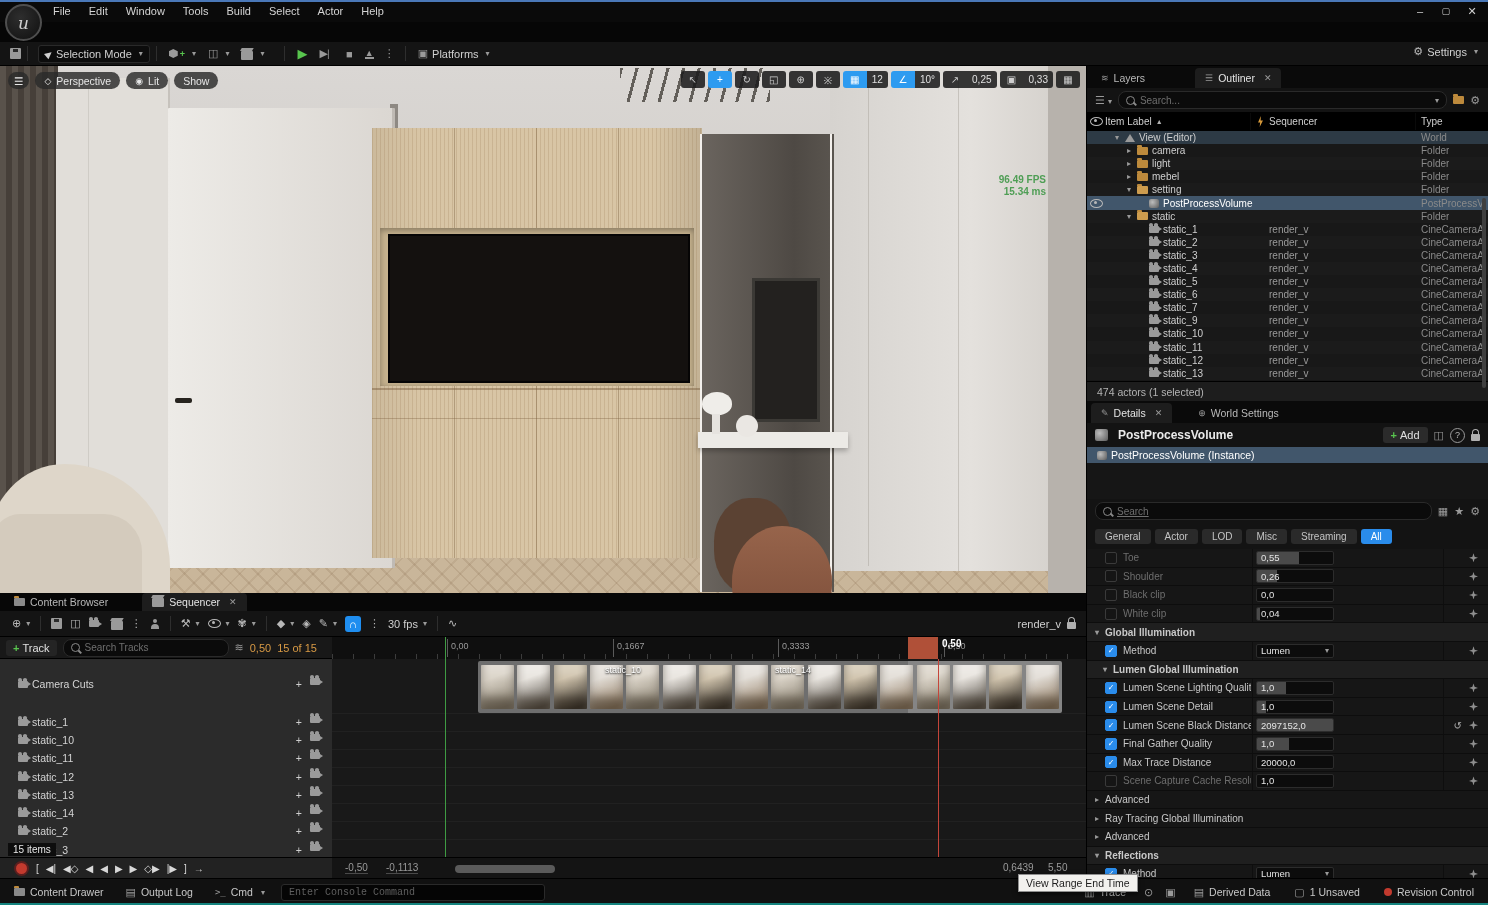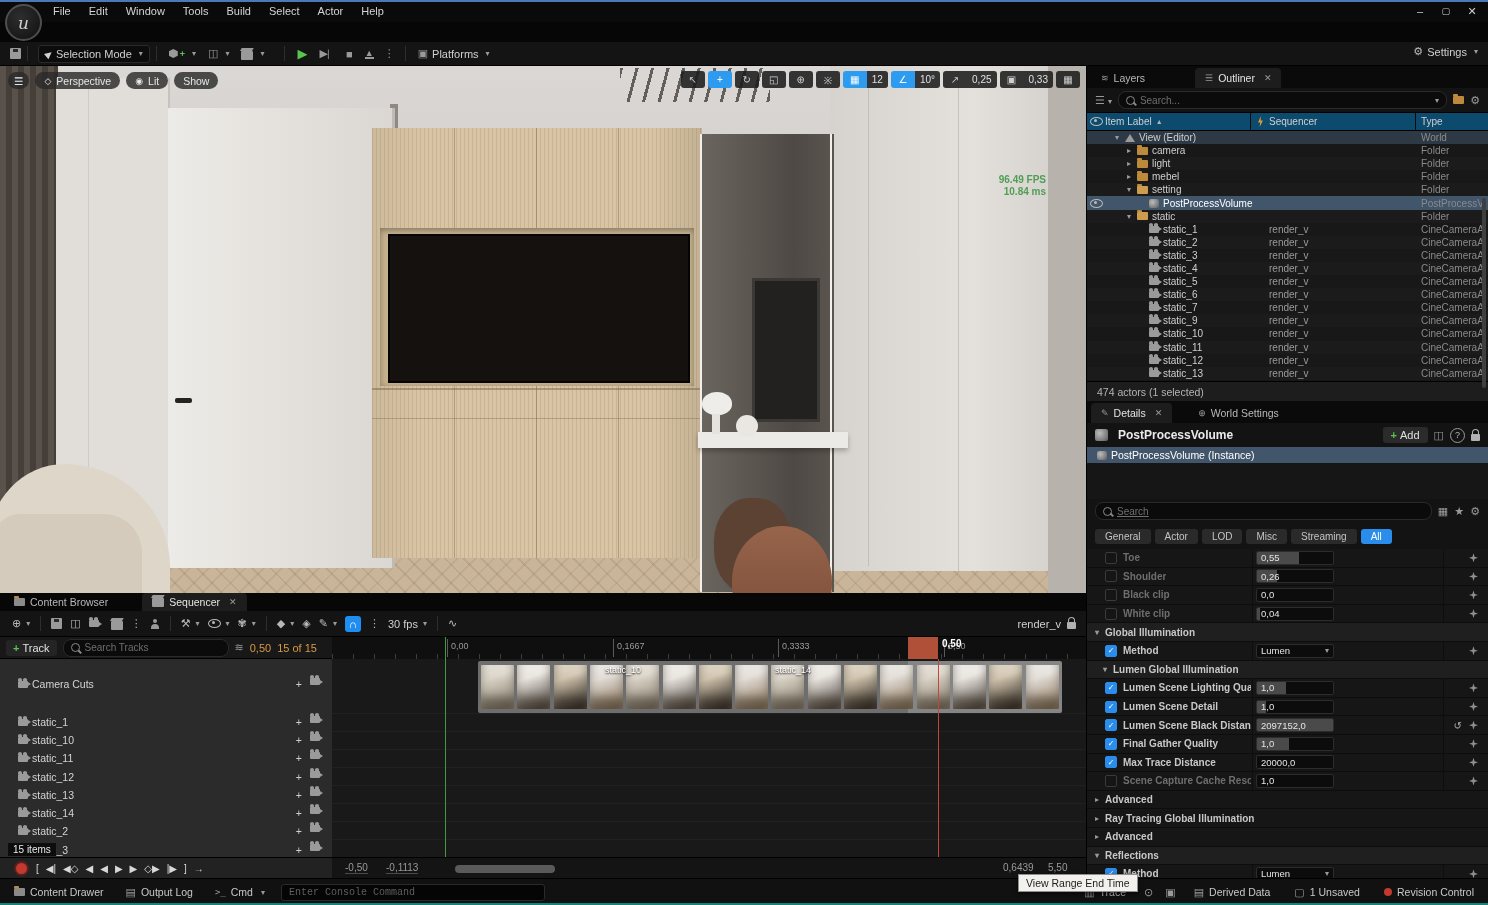--- a/index.html
+++ b/index.html
@@ -53,21 +53,21 @@
   .ptabbar{position:relative;height:22px;background:#0a0a0a;display:flex;align-items:flex-end;}
   .ptab{height:20px;display:flex;align-items:center;gap:5px;padding:0 10px;color:#b8b8b8;font-size:10.5px;}
   .ptab.active{background:#1d1d1d;border-radius:4px 4px 0 0;color:#e4e4e4;}
   .xclose{color:#9a9a9a;font-size:9px;margin-left:4px;}
   .srow{display:flex;align-items:center;gap:6px;padding:0 8px;height:24px;}
   .searchbox{flex:1;height:16px;background:#0b0b0b;border:1px solid #2a2a2a;border-radius:8px;display:flex;
              align-items:center;gap:5px;padding:0 7px;color:#6f6f6f;font-size:10px;}
   .mag{width:7px;height:7px;border:1.5px solid #8a8a8a;border-radius:50%;position:relative;flex:none;}
   .mag::after{content:'';position:absolute;width:4px;height:1.5px;background:#8a8a8a;transform:rotate(45deg);right:-3px;bottom:-1px;}
   
-  #out-header{height:17px;background:#0c4a6e;border-top:1px solid #000;border-bottom:1px solid #000;
+  #out-header{height:17px;background:#000000;border-top:1px solid #000;border-bottom:1px solid #000;
               display:flex;align-items:center;font-size:10px;color:#cfcfcf;position:relative;}
   .colsep{position:absolute;top:0;bottom:0;width:1px;background:#0a0a0a;}
   #out-rows{height:250px;overflow:hidden;position:relative;background:#171717;}
   .orow{height:13.1px;display:flex;align-items:center;font-size:10px;position:relative;background:#1b1b1b;}
   .orow:nth-child(even){background:#181818;}
   .orow.tint{background:#2d3a45;}
   .orow.sel{background:#41566b;color:#fff;}
   .ocell-type{position:absolute;left:334px;color:#8a8a8a;white-space:nowrap;overflow:hidden;max-width:62px;}
   .ocell-seq{position:absolute;left:182px;color:#9a9a9a;}
   .eyeslot{width:18px;flex:none;display:flex;justify-content:center;}
@@ -93,21 +93,21 @@
   .lock{width:9px;height:7px;background:#b0b0b0;border-radius:1px;position:relative;margin-top:4px;}
   .lock::before{content:'';position:absolute;top:-5px;left:1px;width:5px;height:5px;border:1.5px solid #b0b0b0;border-bottom:none;border-radius:4px 4px 0 0;}
   .comp-row{height:16px;display:flex;align-items:center;padding-left:8px;font-size:10.5px;position:relative;background:#1b1b1b;}
   .comp-row.sel{background:#41566b;color:#fff;}
   .editcpp{position:absolute;right:10px;text-decoration:underline;color:#c8c8c8;}
   #det-filters{display:flex;gap:4px;padding:3px 8px;height:20px;align-items:center;}
   .fbtn{background:#2a2a2a;border-radius:3px;padding:2px 10px;color:#c4c4c4;font-size:10px;}
   .fbtn.active{background:#2a8ceb;color:#fff;}
   #props{position:relative;background:#161616;overflow:hidden;height:480px;}
   .prow{height:17.6px;display:flex;align-items:center;border-bottom:1px solid #0d0d0d;position:relative;font-size:10px;background:#161616;}
-  .prow .label{color:#c8c8c8;white-space:nowrap;overflow:hidden;font-weight:bold;}
+  .prow .label{color:#c8c8c8;white-space:nowrap;overflow:hidden;}
   .prow.disabled .label{color:#6e6e6e;}
   .prow.section{background:#1f1f1f;font-weight:bold;color:#e8e8e8;}
   .cb{width:10px;height:10px;border-radius:2px;background:#151515;border:1px solid #3a3a3a;flex:none;
       display:flex;align-items:center;justify-content:center;font-size:8px;color:#fff;margin-right:6px;}
   .cb.on{background:#2a8ceb;border-color:#2a8ceb;}
   .vfield{position:absolute;left:169px;width:76px;height:12px;background:#0c0c0c;border:1px solid #2c2c2c;border-radius:2px;
           overflow:hidden;display:flex;align-items:center;}
   .vfield .fill{position:absolute;left:0;top:0;bottom:0;background:#4a4a4a;}
   .vfield .vtext{position:relative;padding-left:4px;color:#e4e4e4;font-size:9.5px;}
   .vfield.dd::after{content:'▾';position:absolute;right:4px;color:#9a9a9a;font-size:8px;}
@@ -324,21 +324,21 @@
           <div class="vchip">0,25</div>
         </div>
         <div class="vgroup">
           <div class="vtool">▣</div>
           <div class="vchip">0,33</div>
         </div>
         <div class="vtool">▦</div>
       </div>
     <div id="fps">
       <div>96.49 FPS</div>
-        <div>10.84 ms</div>
+        <div>15.34 ms</div>
     </div>
   </div>
 
   <div id="rightpanel">
 
     <div id="outliner">
       <div class="ptabbar">
         <div class="ptab" style="margin-left:4px;">
           <span style="font-size:9px;color:#9a9a9a;">≋</span>
           <span>Layers</span>

